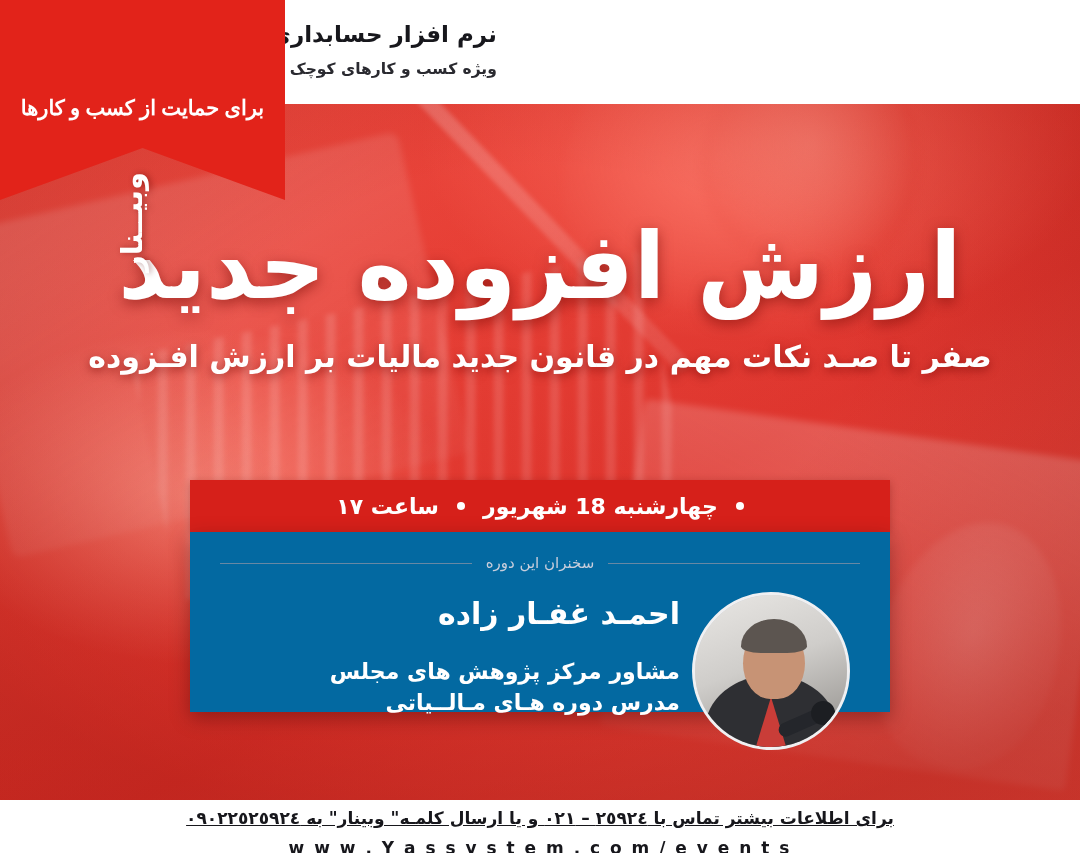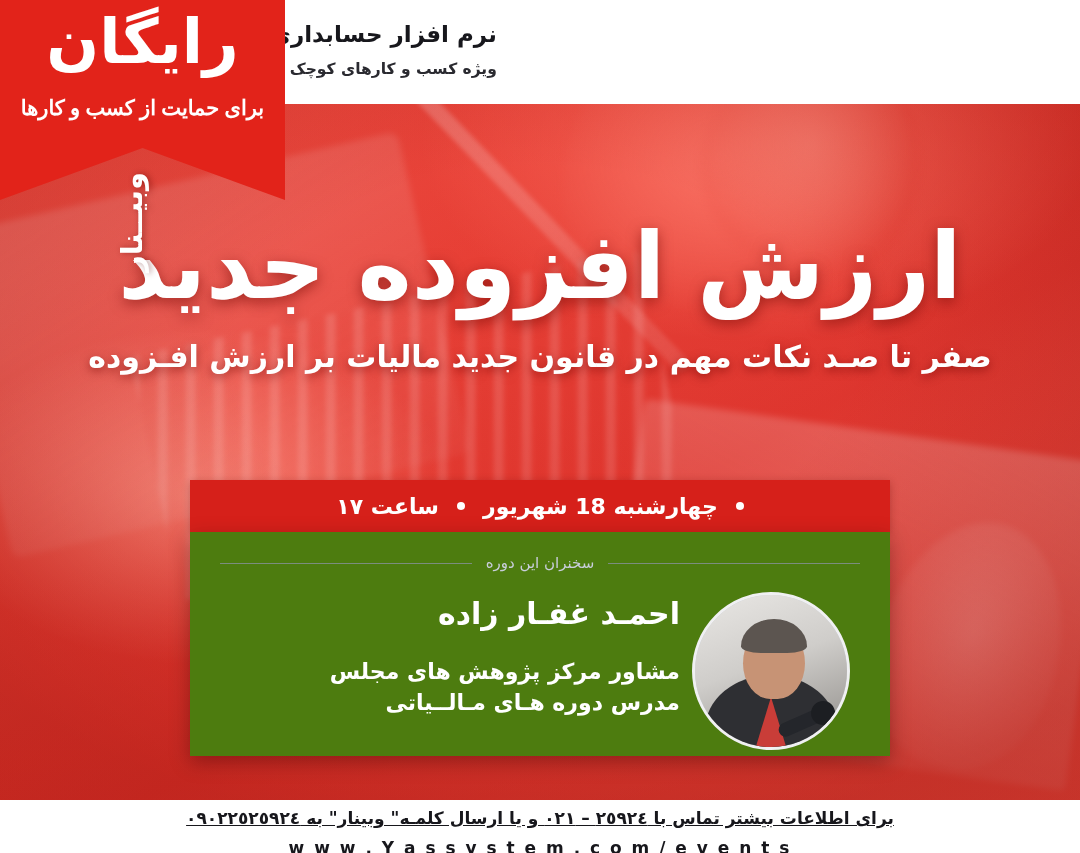--- a/index.html
+++ b/index.html
@@ -276,22 +276,22 @@
     display: inline-block;
     width: 8px;
     height: 8px;
     border-radius: 50%;
     background: #ffffff;
     flex: 0 0 auto;
   }
 
   
   .speaker-panel {
-    background: #4d7c0f;
-    height: 224px;
+    background: #0369a1;
+    height: 180px;
     position: relative;
     direction: rtl;
     box-shadow: 0 6px 18px rgba(40,0,0,.35);
   }
   .speaker-caption-row {
     position: absolute;
     top: 22px;
     left: 30px;
     right: 30px;
     display: flex;
@@ -482,21 +482,20 @@
       <div class="brand-divider"></div>
       <div class="brand-text">
         <div class="brand-title">نرم افزار حسابداری یاس سیستم</div>
         <div class="brand-sub">ویژه کسب و کارهای کوچک و متوسط</div>
       </div>
     </div>
   </div>
 
   <div class="ribbon">
     <div class="ribbon-body"></div>
-    <div class="ribbon-free">رایگان</div>
     <div class="ribbon-sub">برای حمایت از کسب و کارها</div>
   </div>
 
   <div class="headline-block">
     <div class="webinar-label">وبیــنار</div>
     <div class="headline-main">ارزش افزوده جدید</div>
     <div class="headline-sub">صفر تا صـد نکات مهم در قانون جدید مالیات بر ارزش افـزوده</div>
   </div>
 
   <div class="info-card">

